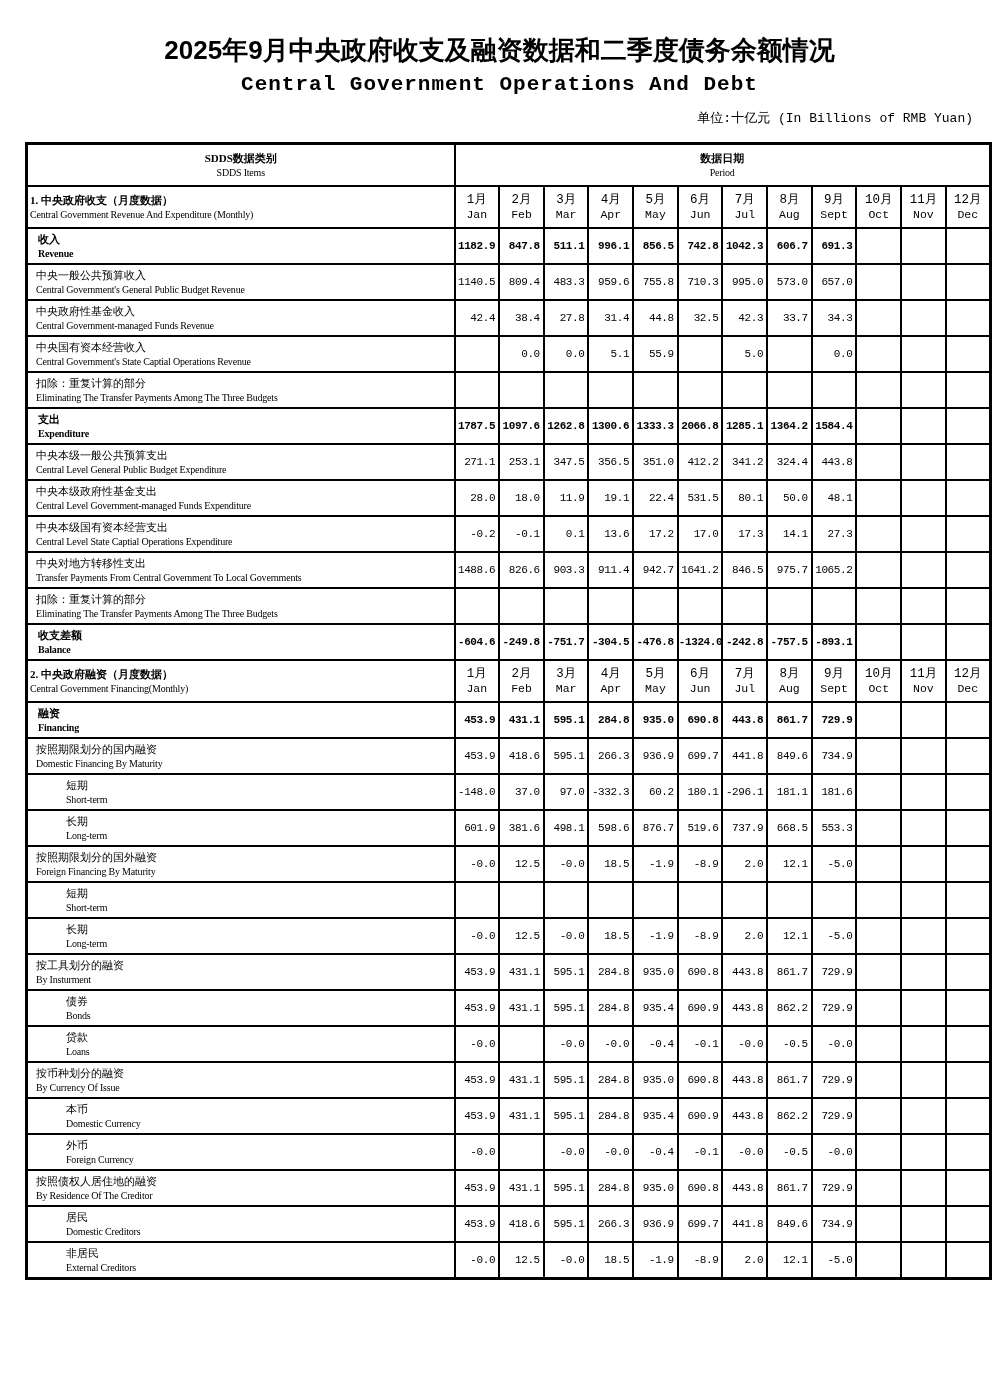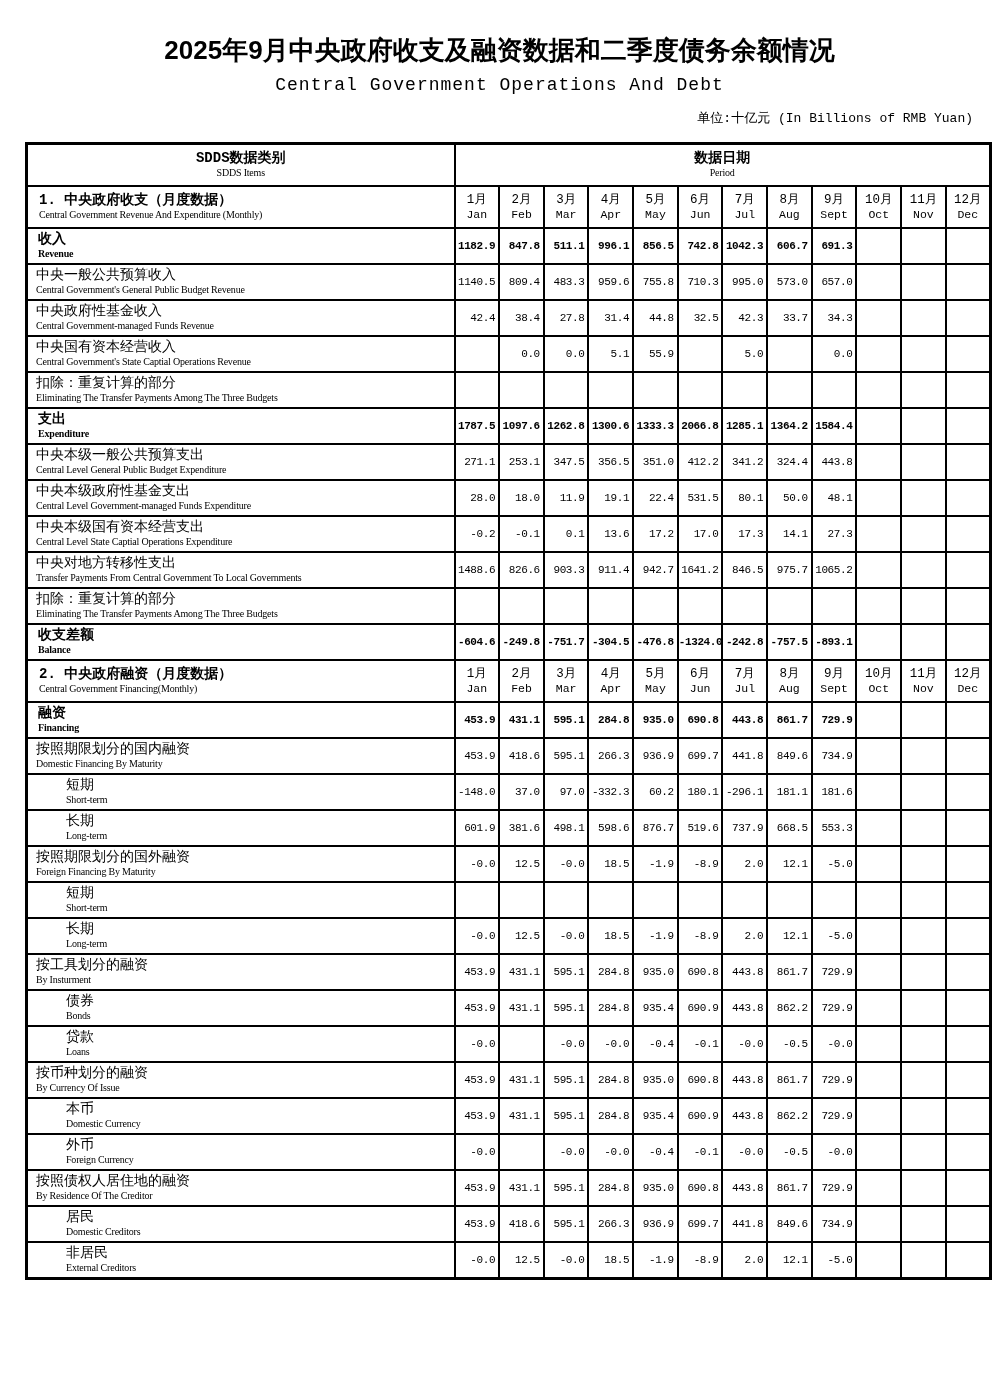--- a/index.html
+++ b/index.html
@@ -2,39 +2,39 @@
 <html><head>
 <meta charset="utf-8">
 <style>
   html,body{margin:0;padding:0;background:#ffffff;}
   body{width:999px;height:1398px;overflow:hidden;color:#000;
        font-family:"Liberation Mono","DejaVu Sans Mono",monospace;}
   .page{position:relative;width:999px;height:1398px;background:#fff;}
 
   .title-cn{margin:34px 0 0 0;text-align:center;font-size:26px;line-height:32px;
             font-weight:bold;font-family:"Liberation Sans","DejaVu Sans",sans-serif;}
-  .title-en{margin:6px 0 12px 0;text-align:center;font-size:18px;line-height:26px;
-            font-weight:normal;letter-spacing:1px;}
+  .title-en{margin:6px 0 12px 0;text-align:center;font-size:21px;line-height:26px;
+            font-weight:bold;letter-spacing:1px;}
   .unit-line{margin:12px 26px 0 0;text-align:right;font-size:13px;line-height:17px;}
 
   table.main{border-collapse:collapse;table-layout:fixed;width:964px;
              margin:15px 0 0 25px;border:3px solid #000;}
   td{border:2px solid #000;padding:0;vertical-align:middle;overflow:hidden;}
 
   .hdr-row td{height:40px;}
   .sec-row td{height:40px;}
   .data-row td{height:34px;}
 
-  .cn{font-size:14px;line-height:16px;white-space:nowrap;}
+  .cn{font-size:11px;line-height:16px;white-space:nowrap;font-family:Liberation Serif, serif;}
   .en{font-size:10px;line-height:14px;letter-spacing:-0.2px;white-space:nowrap;font-family:Liberation Serif, serif;}
   .center{text-align:center;}
   .center .cn{font-weight:bold;}
 
   .label-cell .cn,.label-cell .en{display:block;}
-  .lvl0{padding-left:11px;}
+  .lvl0{padding-left:2px;}
   .lvl1{padding-left:10px;}
   .lvl2{padding-left:8px;}
   .lvl3{padding-left:38px;margin-left:7px;}
   .sec-title .cn{font-weight:bold;}
 
   .month-cell{text-align:center;border-radius:17px;}
   .mcn{font-size:12.5px;line-height:16px;}
   .men{font-size:11.5px;line-height:14px;}
 
   .val{text-align:right;padding-right:3px;font-size:11px;letter-spacing:-0.4px;

